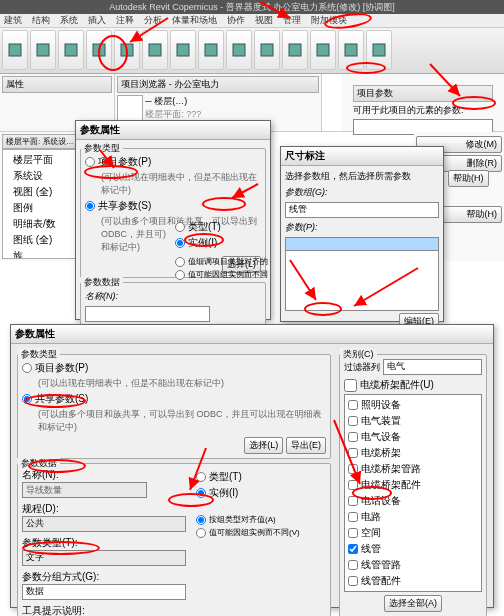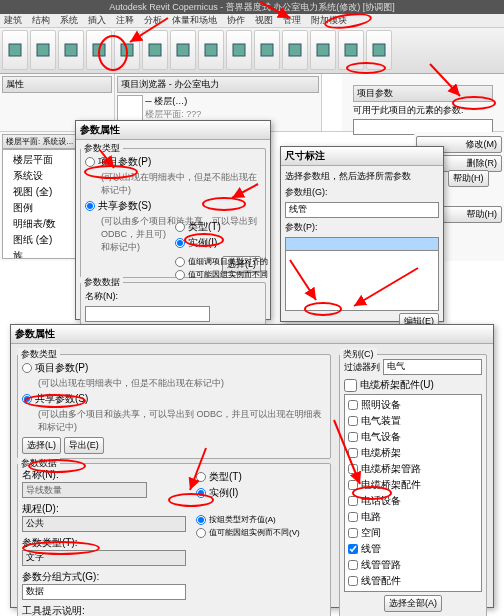--- a/index.html
+++ b/index.html
@@ -21,21 +21,21 @@
 .tree-item { padding: 1px 0 1px 8px; }
 .win-btn { background: linear-gradient(#fff,#e0e0e0); border: 1px solid #888; border-radius: 2px; padding: 1px 4px; font-size: 9px; display: inline-block; }
 .dialog { position: absolute; background: #f0f0f0; border: 1px solid #666; box-shadow: 2px 2px 6px rgba(0,0,0,0.3); }
 .dlg-title { background: linear-gradient(#fff,#ddd); border-bottom: 1px solid #aaa; padding: 2px 4px; font-size: 10px; font-weight: bold; }
 .dlg-body { padding: 4px; }
 .group-box { border: 1px solid #aaa; border-radius: 2px; margin: 4px 0; padding: 4px; position: relative; background: #f0f0f0; }
 .group-title { position: absolute; top: -7px; left: 0; background: #f0f0f0; padding: 0 3px; font-size: 9px; }
 .radio-row { display: flex; align-items: center; gap: 3px; margin: 2px 0; font-size: 10px; }
 .radio-row input[type=radio] { width: 10px; height: 10px; }
 .hint { color: #666; font-size: 9px; margin-left: 16px; }
-.label-field { display: flex; align-items: center; gap: 4px; margin: 3px 0; }
+.label-field { display: flex; align-items: center; gap: 4px; margin: 3px 0; font-style: italic; }
 .label-field .lbl { font-size: 9px; width: 58px; }
 .combo, input[type=text].fld { flex: 1; background: #fff; border: 1px solid #888; height: 16px; font-size: 9px; padding: 0 3px; }
 .combo.gray { background: #e8e8e8; }
 .redo { border: 2px solid red; border-radius: 50%; position: absolute; pointer-events: none; }
 .redarrow { position: absolute; pointer-events: none; }
 .checklist { background: #fff; border: 1px solid #888; height: 230px; overflow: auto; padding: 2px; }
 .chk-item { display: flex; align-items: center; gap: 3px; font-size: 9px; padding: 1px; }
 .chk-item input { width: 10px; height: 10px; }
 
 #dlg-bottom { left: 10px; top: 324px; width: 484px; height: 284px; background: #eaeaea; }
@@ -277,21 +277,21 @@
         <div class="radio-row">
             <input type="radio" style="">
             <span>项目参数(P)</span>
           </div>
         <div class="hint">(可以出现在明细表中，但是不能出现在标记中)</div>
         <div class="radio-row">
             <input type="radio" checked="" style="">
             <span>共享参数(S)</span>
           </div>
         <div class="hint">(可以由多个项目和族共享，可以导出到 ODBC，并且可以出现在明细表和标记中)</div>
-        <div style="margin-top:3px">
+        <div style="text-align:right;margin-top:3px">
           <span class="win-btn">选择(L)</span>
           <span class="win-btn">导出(E)</span>
         </div>
       </div>
       <div class="group-box">
         <div class="group-title">参数数据</div>
         <div style="display:flex;gap:10px">
           <div style="flex:1">
             <div class="lbl">名称(N):</div>
             <input type="text" class="fld" style="background: rgb(232, 232, 232); color: rgb(102, 102, 102);" value="导线数量">

